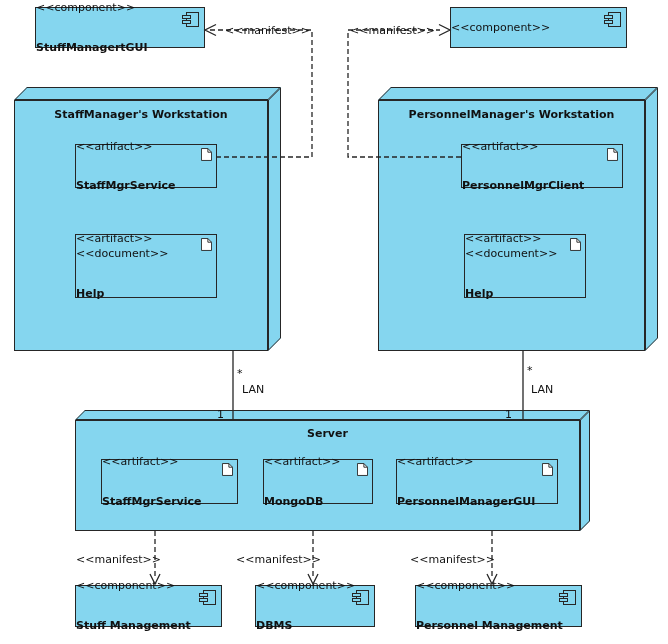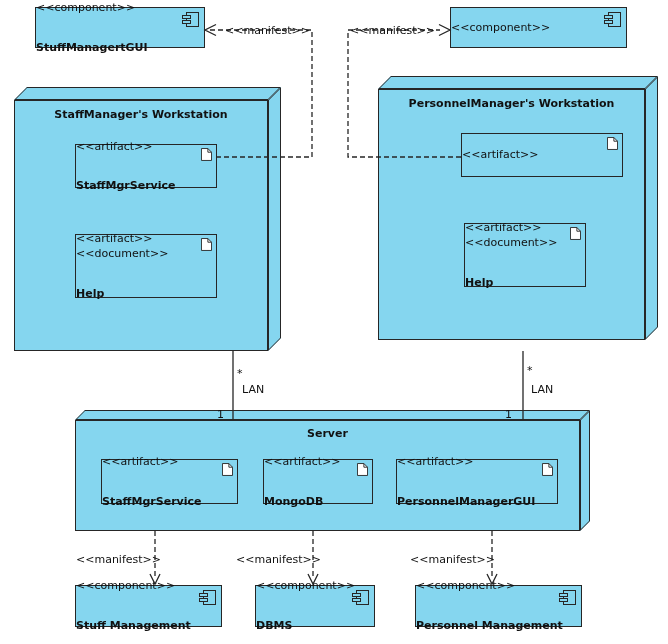--- a/index.html
+++ b/index.html
@@ -130,28 +130,29 @@
         <div>&lt;&lt;document&gt;&gt;</div>
         <div class="name">Help</div>
         <svg class="file-icon" viewBox="0 0 12 14">
           <path class="page" d="M0.5 0.5 H7.5 L11.5 4.5 V13.5 H0.5 Z"></path>
             <path class="fold" d="M7.5 0.5 V4.5 H11.5"></path>
         </svg>
       </div>
     </div>
   </div>
 
-  <div class="node" style="left:378px;top:76px;width:280px;height:224px;--d:13px;--fw:267px;--fh:251px">
+  <div class="node" style="left:378px;top:87px;width:280px;height:224px;--d:13px;--fw:267px;--fh:251px">
     <div class="node-top"></div>
     <div class="node-side"></div>
     <div class="node-front">
       <div class="node-title">PersonnelManager's Workstation</div>
 
       <div class="artifact" style="left:82px;top:43px;width:162px;height:44px">
         <div>&lt;&lt;artifact&gt;&gt;</div>
+        <div class="name">PersonnelMgrClient</div>
         <svg class="file-icon" viewBox="0 0 12 14">
           <path class="page" d="M0.5 0.5 H7.5 L11.5 4.5 V13.5 H0.5 Z"></path>
             <path class="fold" d="M7.5 0.5 V4.5 H11.5"></path>
         </svg>
       </div>
 
       <div class="artifact" style="left:85px;top:133px;width:122px;height:64px">
         <div>&lt;&lt;artifact&gt;&gt;</div>
         <div>&lt;&lt;document&gt;&gt;</div>
         <div class="name">Help</div>

